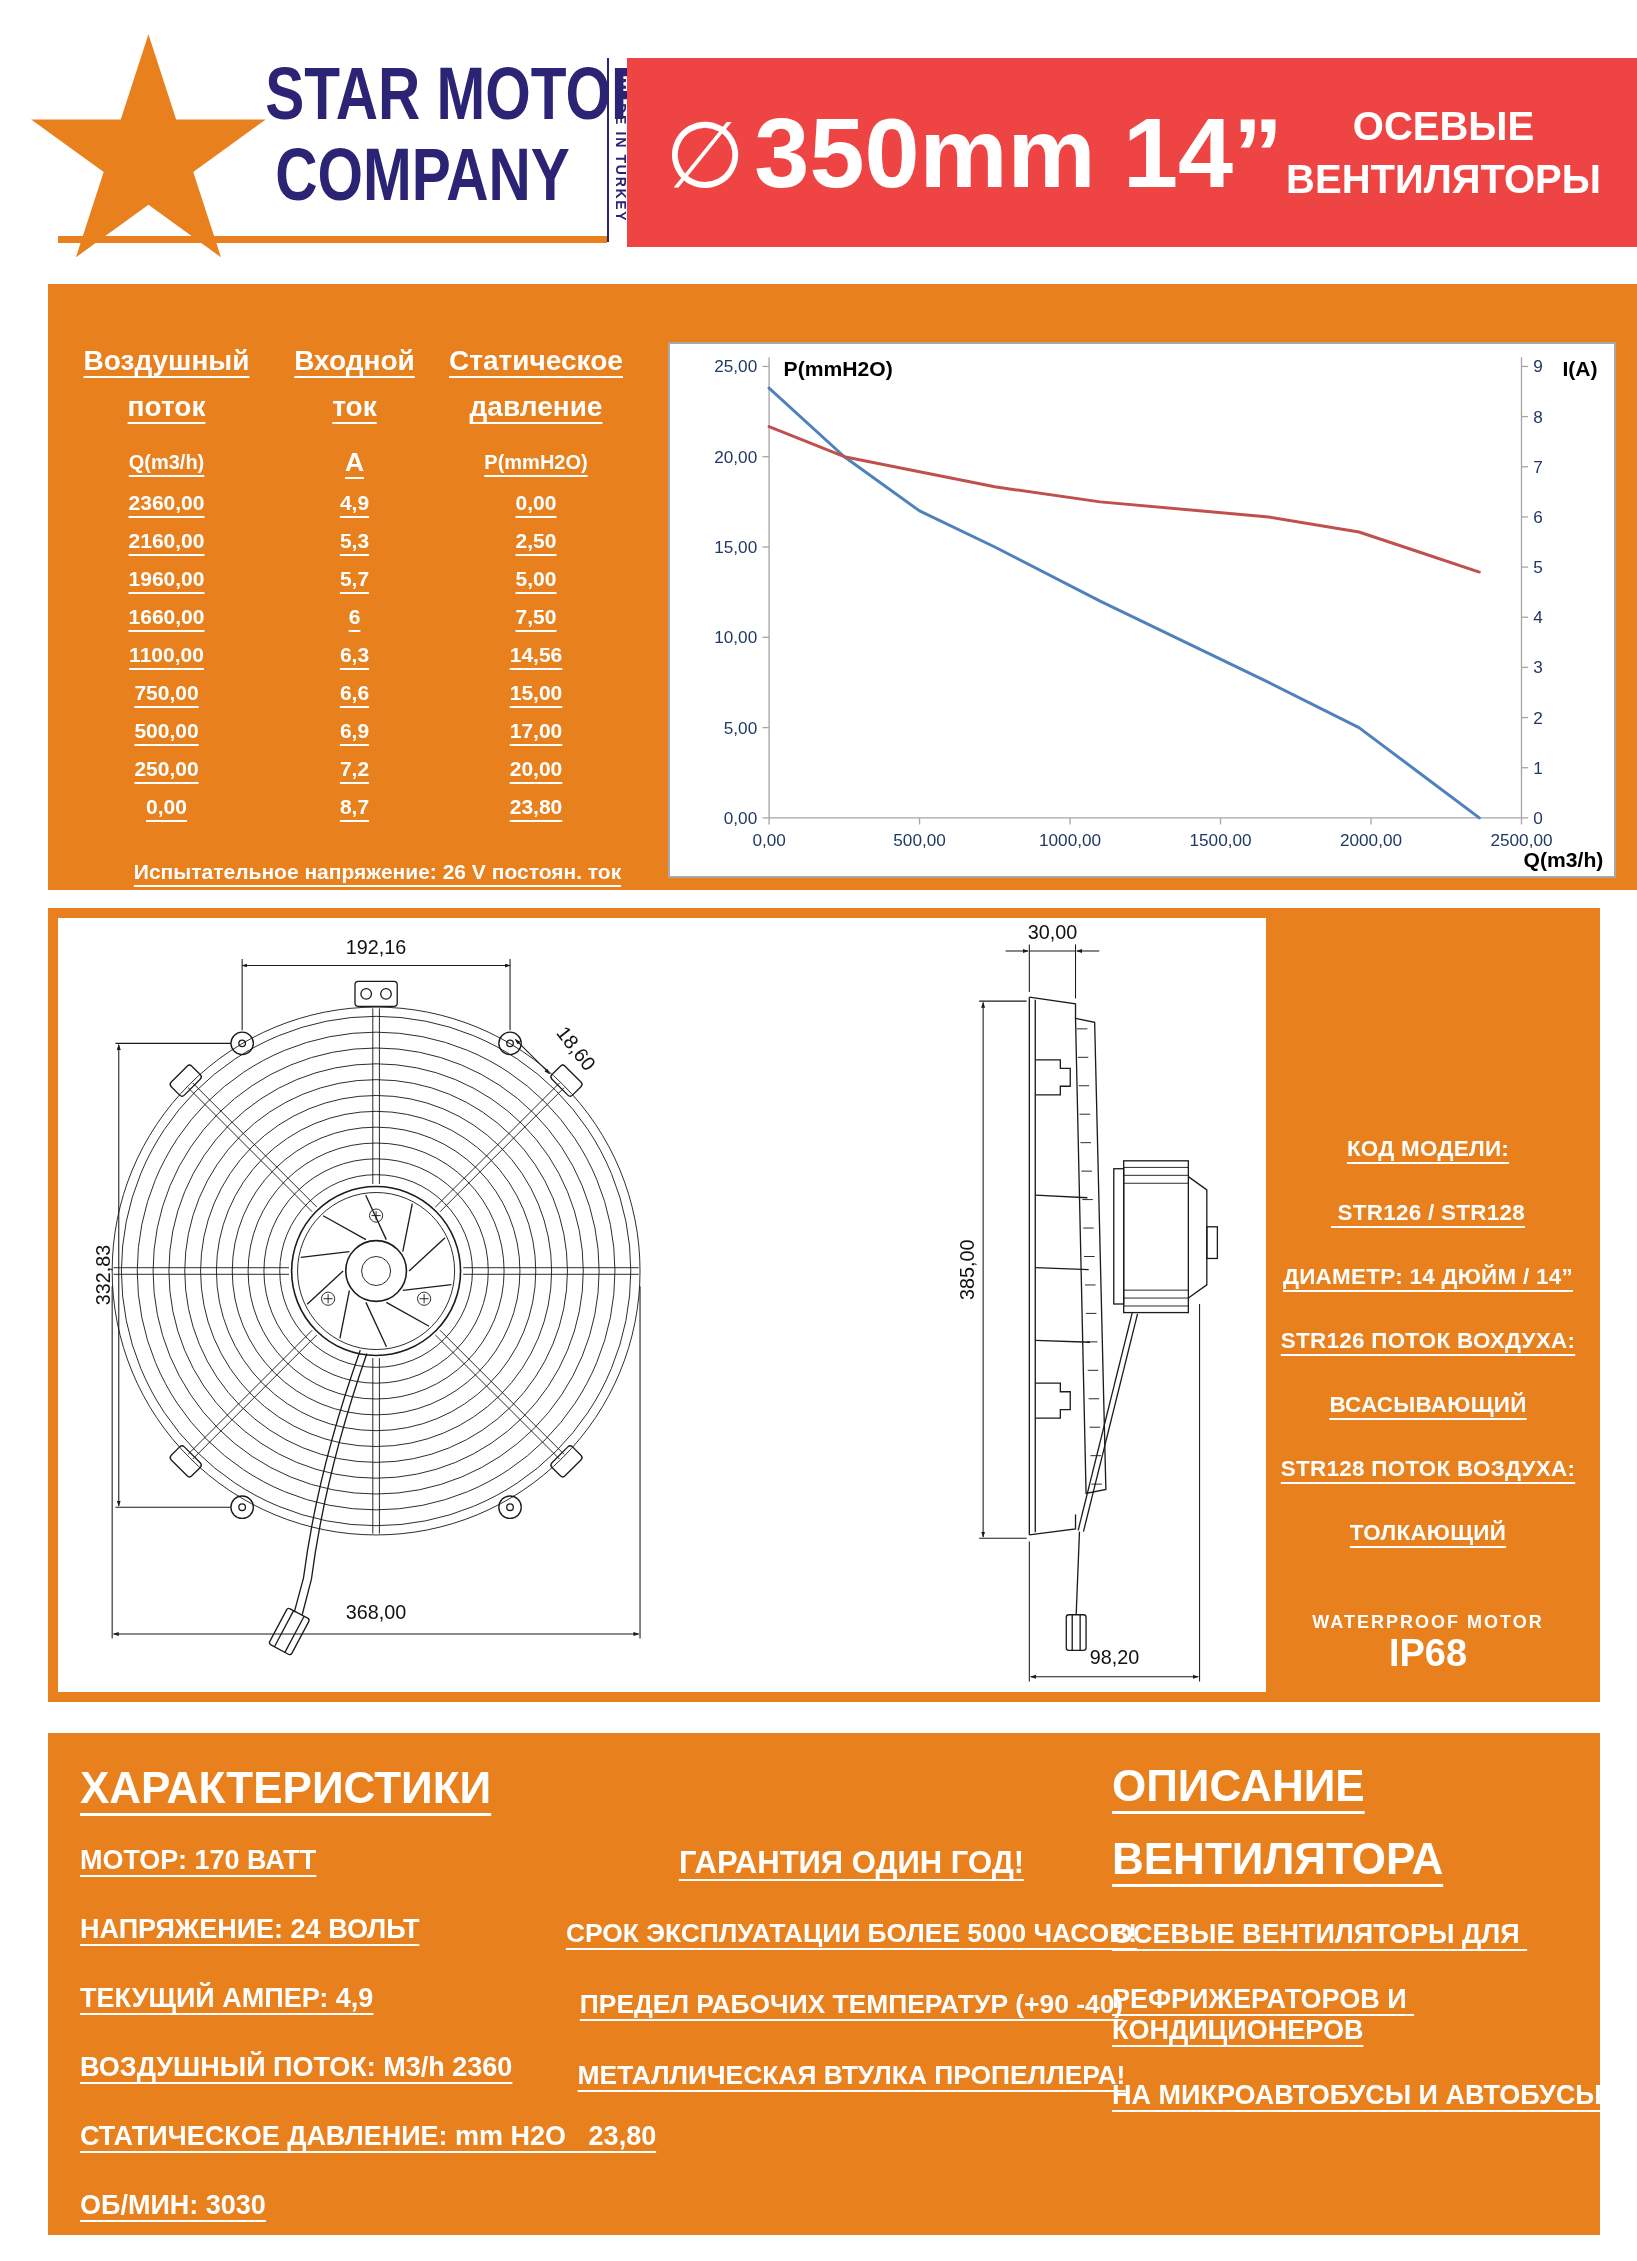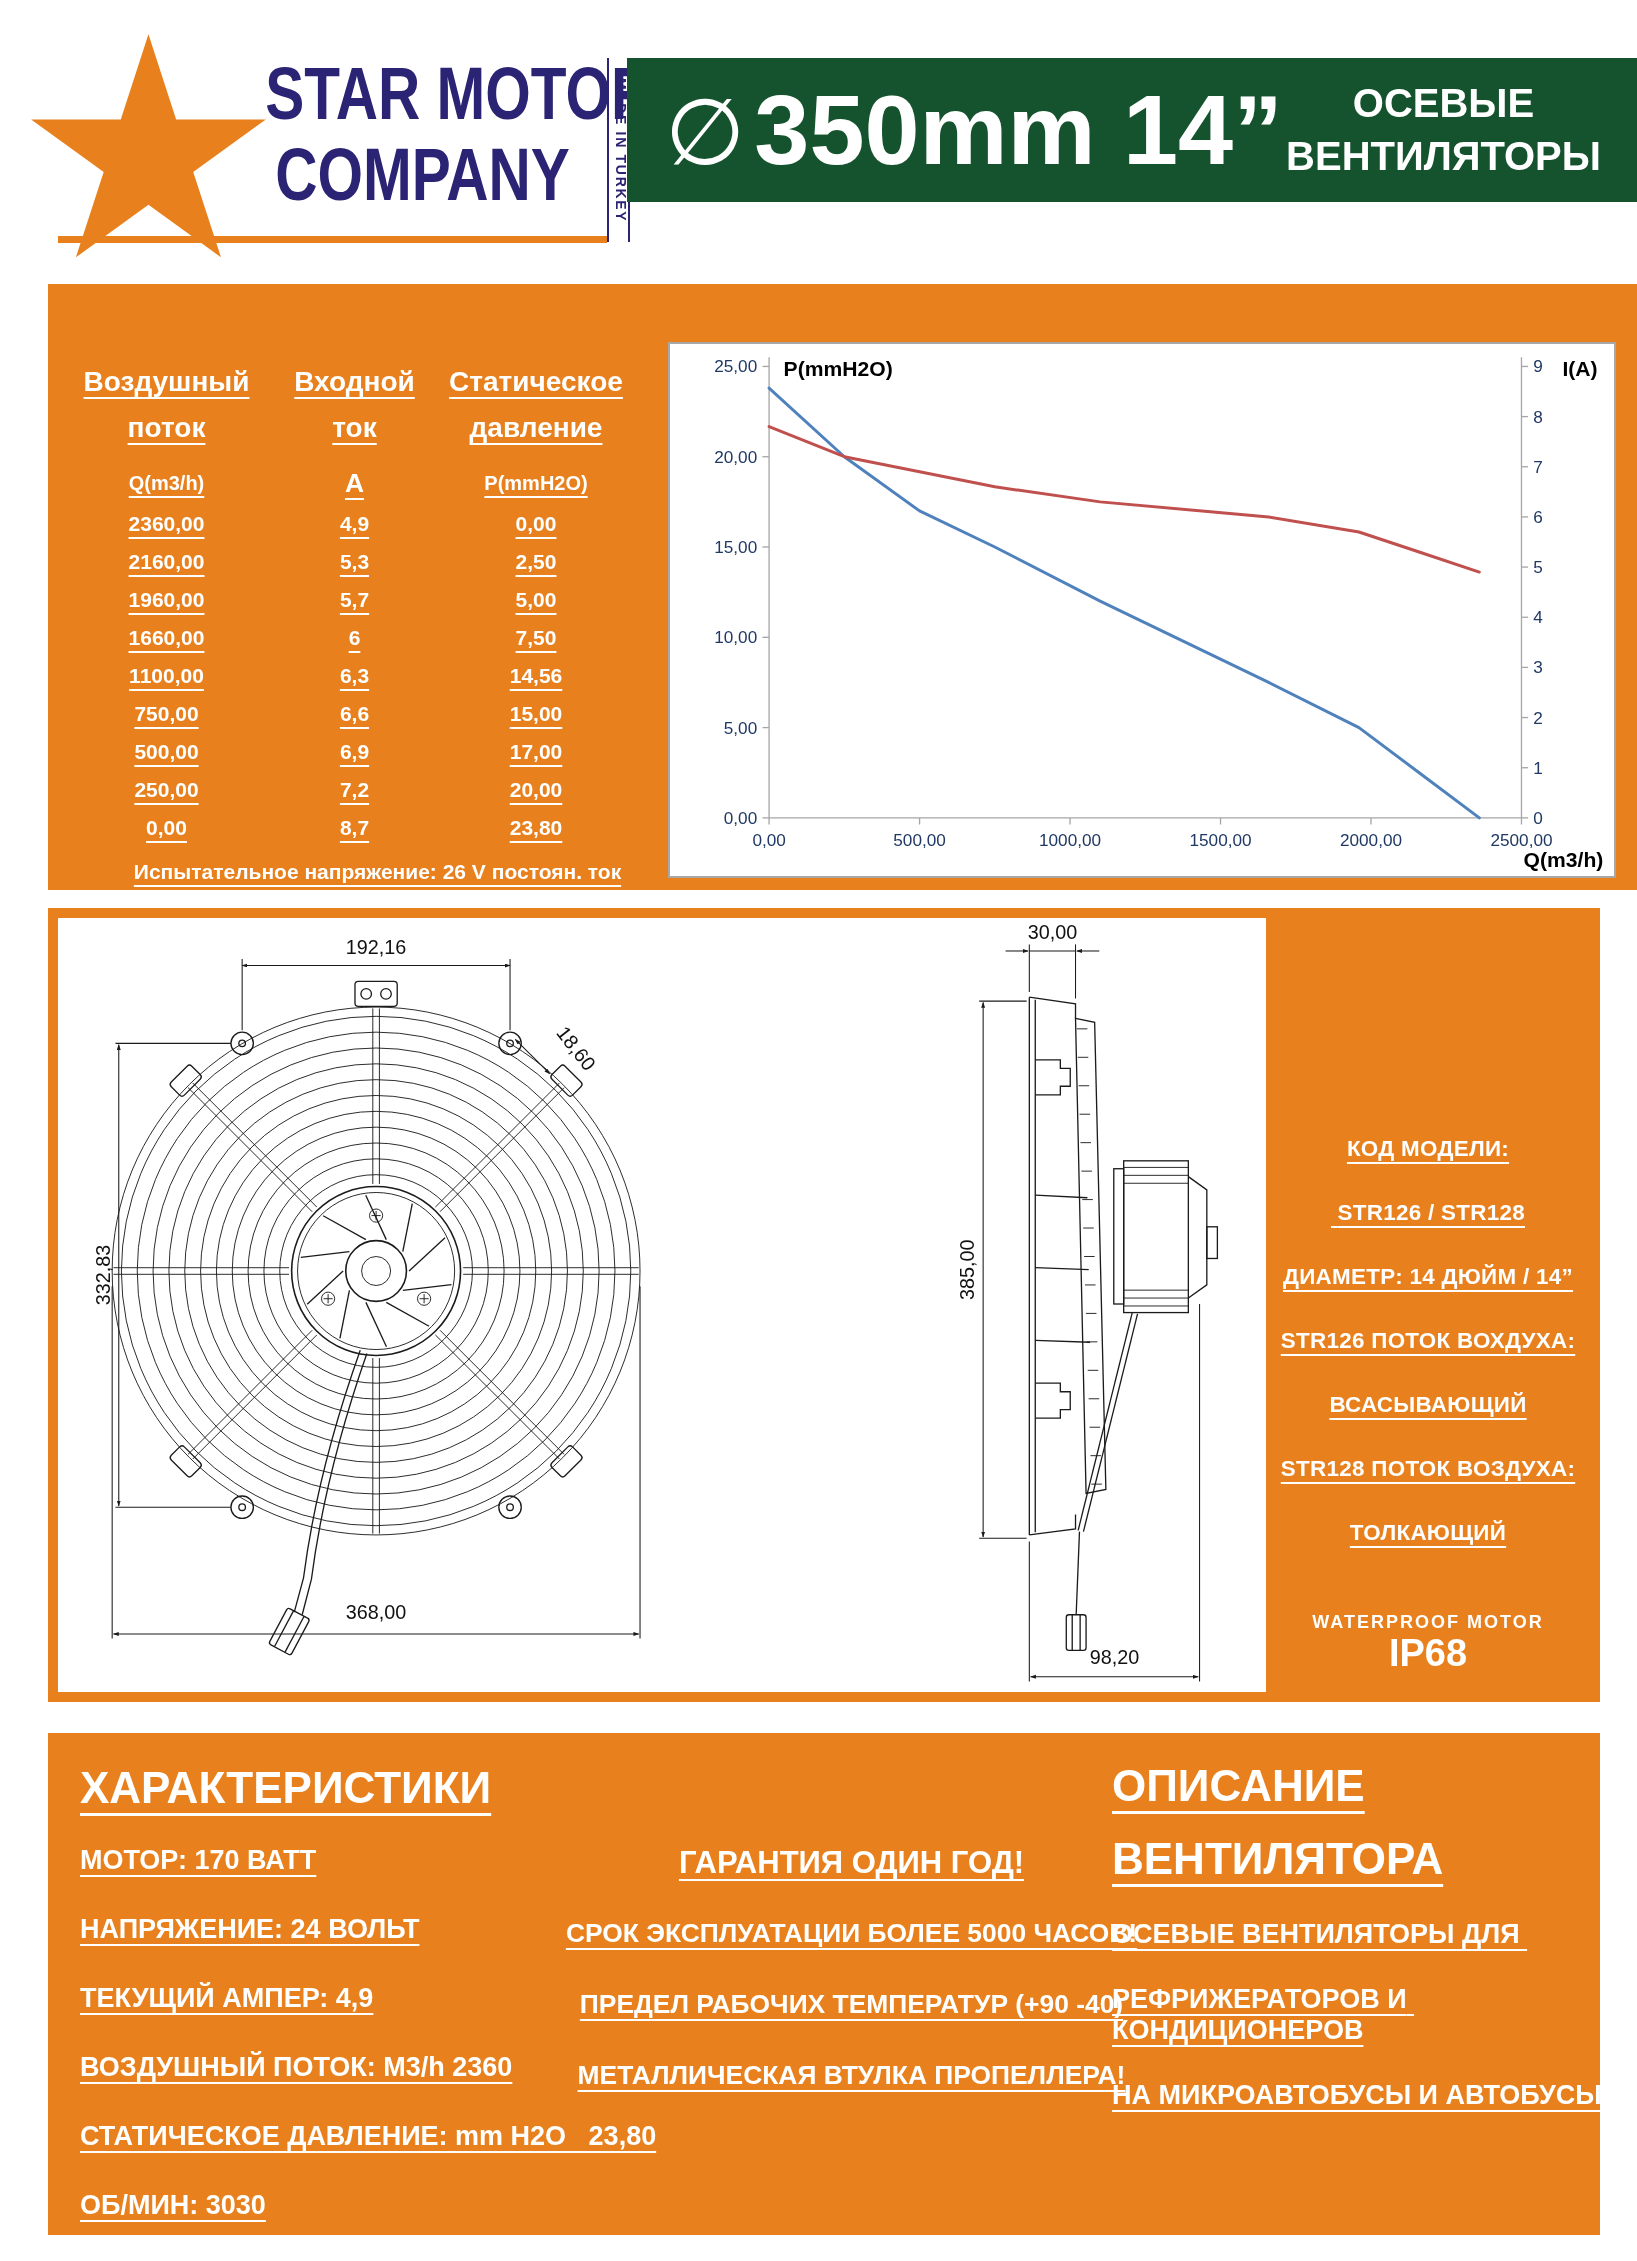--- a/index.html
+++ b/index.html
@@ -8,36 +8,36 @@
   
   .logo-star{position:absolute;left:18.5px;top:14.5px;}
   .logo-text{position:absolute;left:221px;top:53px;width:403px;text-align:center;
              color:#2b2374;font-weight:bold;}
   .logo-line{font-size:75px;line-height:81px;transform:scaleX(.78);transform-origin:50% 50%;white-space:nowrap;}
   .made-in{position:absolute;left:607px;top:58px;height:184px;width:18.5px;
            border-left:2px solid #2b2374;border-right:2px solid #2b2374;
            color:#2b2374;font-weight:bold;font-size:14px;letter-spacing:1.7px;
            writing-mode:vertical-rl;text-align:center;line-height:14.5px;}
   .logo-underline{position:absolute;left:58px;top:236px;width:549px;height:6.6px;background:#e8811d;}
-  .banner{position:absolute;left:627px;top:58px;width:1010px;height:144px;background:#14532d;
+  .banner{position:absolute;left:627px;top:58px;width:1010px;height:189px;background:#ef4444;
           display:flex;align-items:center;}
   .banner-dia{color:#fff;padding-left:38px;font-size:99px;font-weight:bold;white-space:nowrap;}
   .banner-dia .sym{font-weight:400;font-size:92px;padding-right:9.2px;}
   .banner-title{position:absolute;right:25px;top:50%;transform:translateY(-50%);width:337px;
                 text-align:center;color:#fff;font-weight:bold;font-size:40px;line-height:53px;}
   
   .band1{position:absolute;left:48px;top:284px;width:1590px;height:606px;background:#e8811d;}
   .u{text-decoration:underline;text-underline-offset:6px;text-decoration-thickness:2px;}
   .u-big{text-decoration:underline;text-underline-offset:10px;text-decoration-thickness:3.3px;}
   .spec-table{position:absolute;left:61px;top:338px;width:574px;display:flex;
               color:#fff;font-weight:bold;text-align:center;}
   .spec-col:nth-child(1){width:211px;}
   .spec-col:nth-child(2){width:165px;}
   .spec-col:nth-child(3){width:198px;}
-  .spec-head{height:104px;font-size:28px;line-height:46px;margin-top:21px;}
+  .spec-head{height:104px;font-size:28px;line-height:46px;}
   .spec-unit{height:42px;font-size:20px;line-height:41px;}
   .spec-col:nth-child(2) .spec-unit{font-size:26.4px;}
   .spec-val{font-size:21px;line-height:38px;}
   .spec-note{position:absolute;left:87px;top:860px;width:581px;text-align:center;
              font-size:21px;font-weight:bold;color:#fff;}
   .chart-box{position:absolute;left:668px;top:342px;width:944px;height:532px;
              background:#fff;border:2px solid #a8a8a8;}
   .axis-title{font-size:32px;font-weight:bold;fill:#000;}
   .tick-label{font-size:26px;fill:#1f3864;}
   

